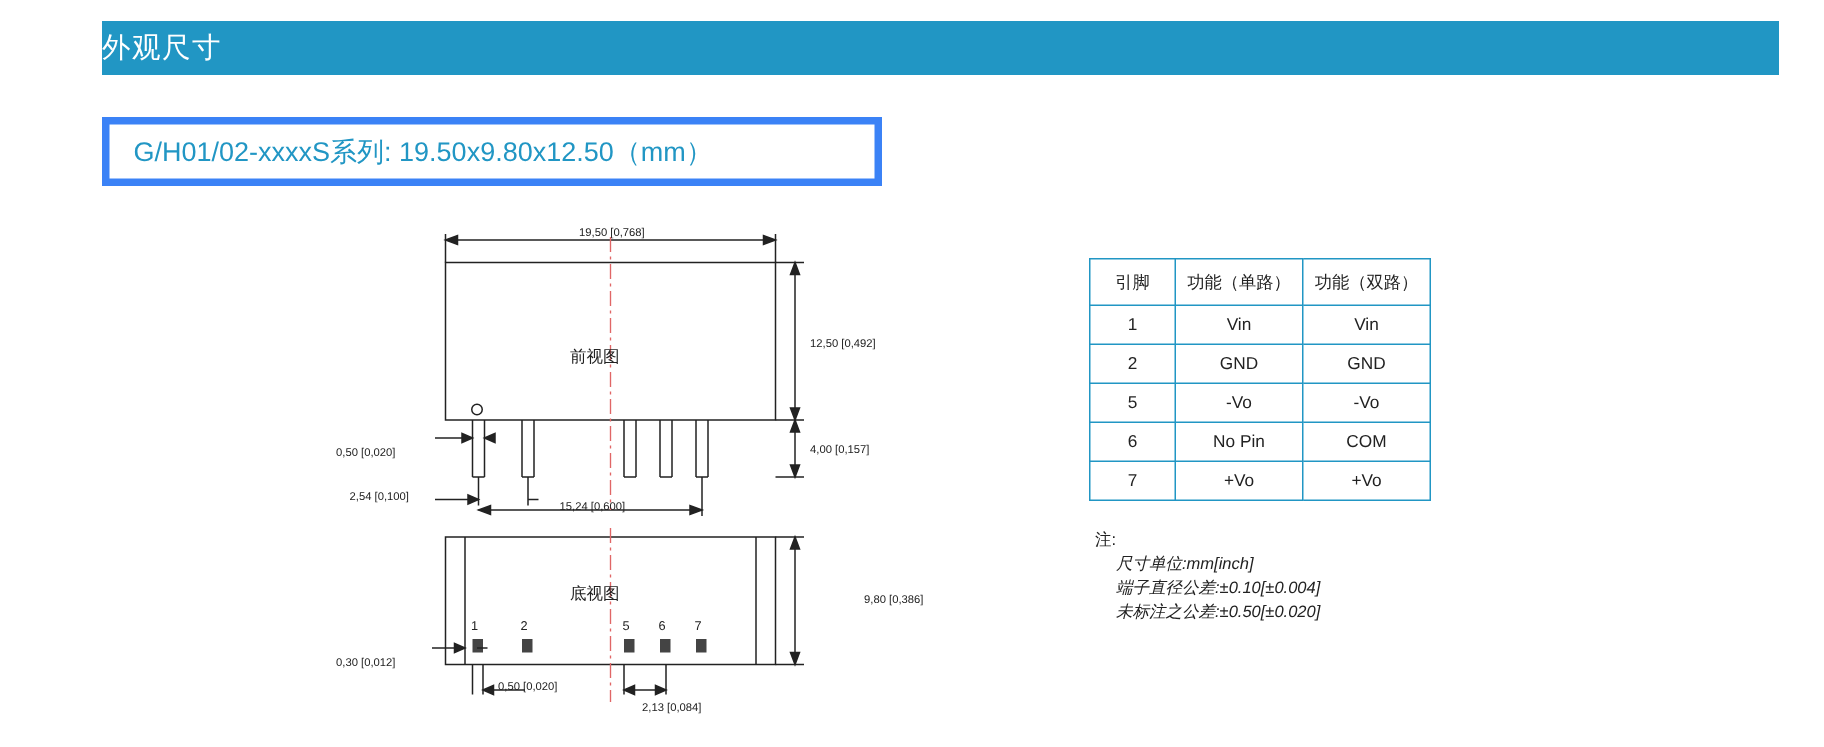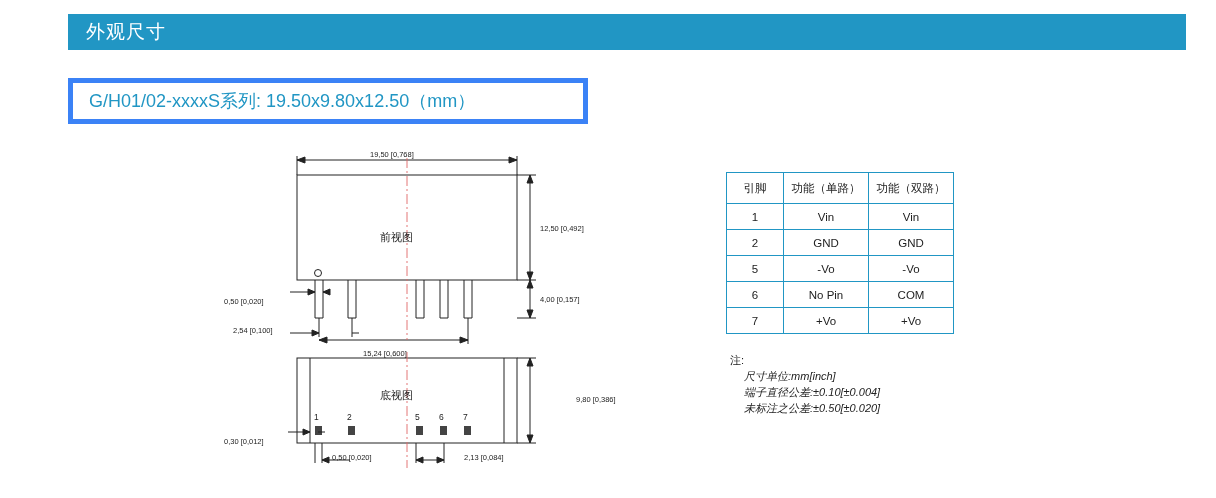--- a/index.html
+++ b/index.html
@@ -7,21 +7,21 @@
     width:1216px;height:498px;background:#ffffff;
     font-family:"Liberation Sans","DejaVu Sans",sans-serif;
     color:#333;position:relative;overflow:hidden;
   }
   
   .header-bar{
     position:absolute;left:68px;top:14px;width:1118px;height:36px;
     background:#2196c4;display:flex;align-items:center;
   }
   .header-bar .title{
-    color:#ffffff;font-size:19px;padding-left:18px;letter-spacing:1px;
+    color:#ffffff;font-size:19px;letter-spacing:1px;
   }
   
   .subtitle-box{
     position:absolute;left:68px;top:78px;width:510px;height:36px;
     border:5px solid #3b82f6;display:flex;align-items:center;
   }
   .subtitle-box .subtitle{
     color:#2196c4;font-size:18px;padding-left:16px;white-space:nowrap;
   }
   
@@ -141,30 +141,30 @@
       <path d="M214 320 L207 317 L207 323 Z" fill="#222"></path>
     </g>
 
     <line x1="177" y1="18" x2="177" y2="200" stroke="#e06666" stroke-width="0.9" stroke-dasharray="10,3,2,3"></line>
     <line x1="177" y1="212" x2="177" y2="328" stroke="#e06666" stroke-width="0.9" stroke-dasharray="10,3,2,3"></line>
   </svg>
 
   <span class="view-label" style="left:150px;top:90px;">前视图</span>
   <span class="view-label" style="left:150px;top:248px;">底视图</span>
 
-  <span class="dim-text" style="left:140px;top:10px;">19,50 [0,768]</span>
+  <span class="dim-text" style="left:156px;top:10px;">19,50 [0,768]</span>
   <span class="dim-text" style="left:310px;top:84px;text-align:right;">12,50 [0,492]</span>
   <span class="dim-text" style="left:310px;top:155px;">4,00 [0,157]</span>
   <span class="dim-text" style="left:-6px;top:157px;">0,50 [0,020]</span>
   <span class="dim-text" style="left:3px;top:186px;">2,54 [0,100]</span>
-  <span class="dim-text" style="left:133px;top:193px;margin-top:16px;">15,24 [0,600]</span>
+  <span class="dim-text" style="left:143px;top:193px;">15,24 [0,600]</span>
   <span class="dim-text" style="left:310px;top:255px;padding-left:36px;">9,80 [0,386]</span>
   <span class="dim-text" style="left:-6px;top:297px;">0,30 [0,012]</span>
   <span class="dim-text" style="left:102px;top:313px;">0,50 [0,020]</span>
-  <span class="dim-text" style="left:198px;top:313px;margin-left:36px;">2,13 [0,084]</span>
+  <span class="dim-text" style="left:198px;top:327px;">2,13 [0,084]</span>
 
   <span class="dim-text" style="left:84px;top:272px;font-size:8.5px;">1</span>
   <span class="dim-text" style="left:117px;top:272px;font-size:8.5px;">2</span>
   <span class="dim-text" style="left:185px;top:272px;font-size:8.5px;">5</span>
   <span class="dim-text" style="left:209px;top:272px;font-size:8.5px;">6</span>
   <span class="dim-text" style="left:233px;top:272px;font-size:8.5px;">7</span>
 </div>
 
 <table class="pin-table">
   <thead>

